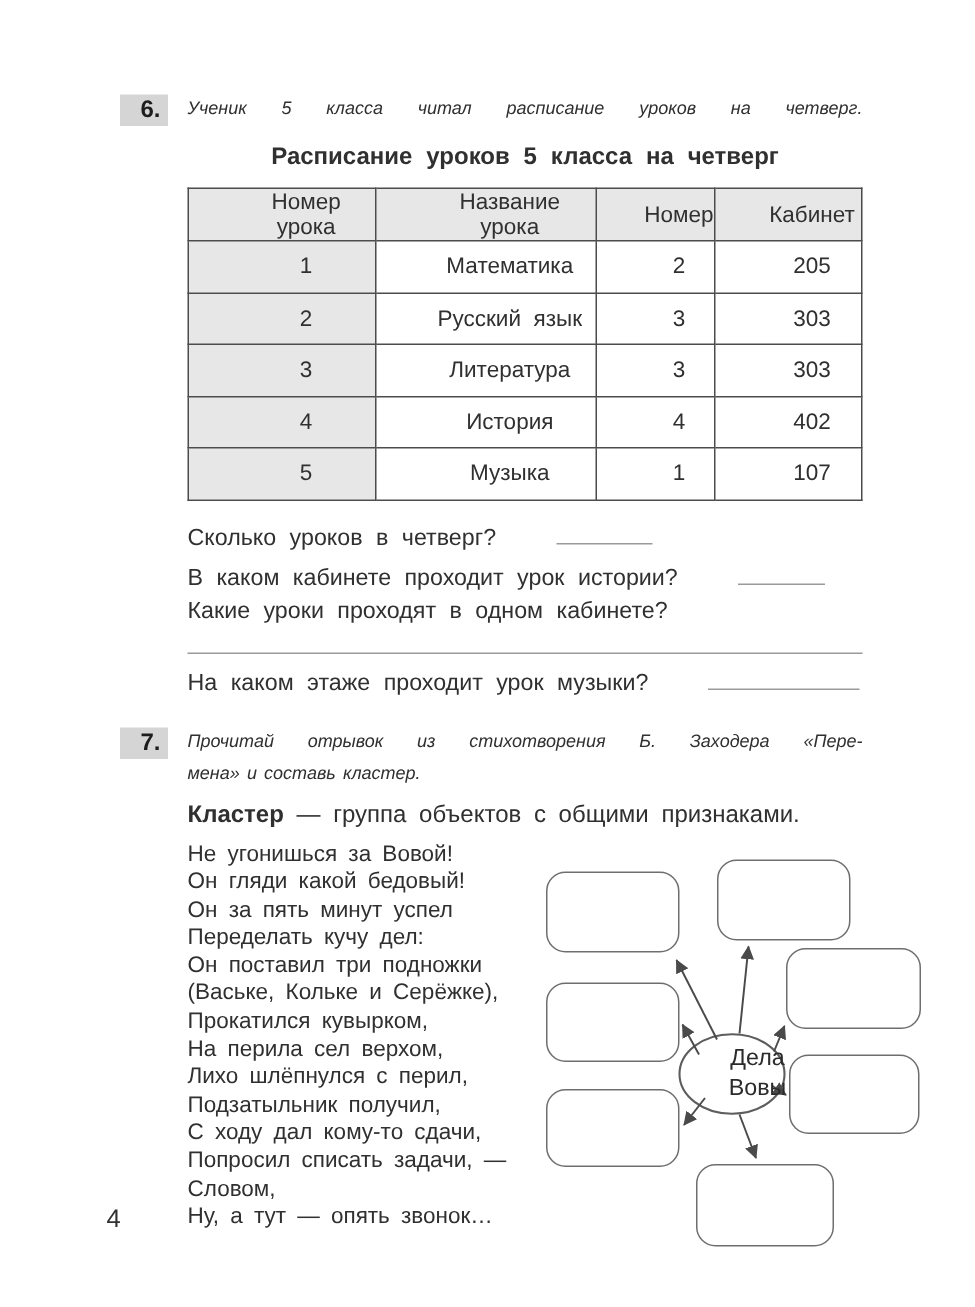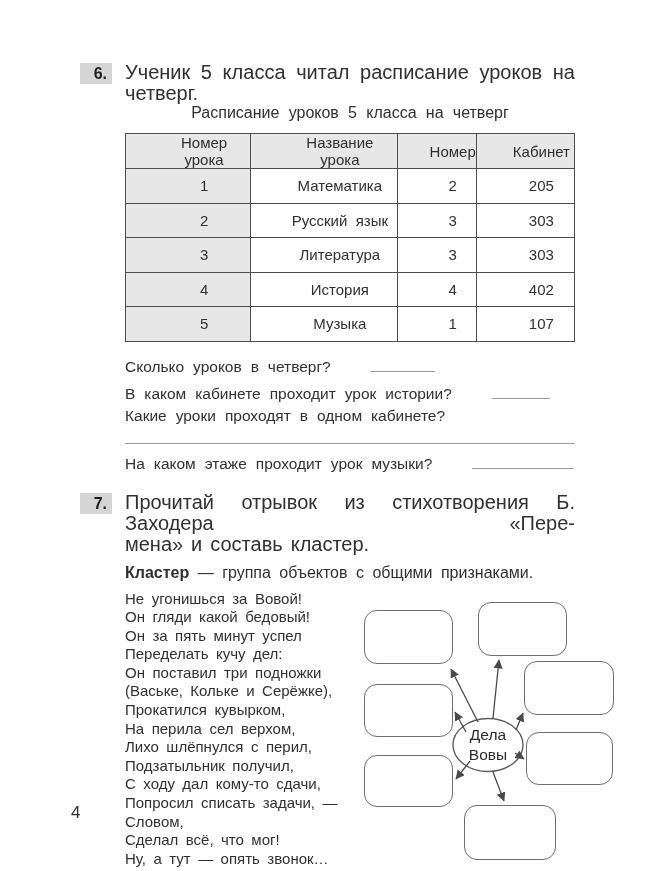--- a/index.html
+++ b/index.html
@@ -17,25 +17,25 @@
   .exercise { display: flex; align-items: flex-start; }
   .badge {
     flex: none; width: 32px; margin-right: 13px; margin-top: 1px;
     background: #d5d5d5; color: #1d1d1d;
     font-weight: bold; font-size: 16px; line-height: 21px;
     text-align: right; padding-right: 5px;
   }
   .content { flex: 1; min-width: 0; }
 
   .justify-line { text-align: justify; text-align-last: justify; }
-  .intro { font-size: 20px; line-height: 21px; word-spacing: 0.12em; }
+  .intro { font-size: 12px; line-height: 21px; word-spacing: 0.12em; font-style: italic; }
 
   .table-title {
-    text-align: center;
-    font-weight: normal; font-size: 16px; word-spacing: 0.3em;
+    margin-top: 13px; text-align: center;
+    font-weight: bold; font-size: 16px; word-spacing: 0.3em;
   }
 
   table.schedule {
     margin-top: 11px; width: 100%;
     border-collapse: collapse;
     font-size: 15px; word-spacing: 0.28em;
   }
   table.schedule th, table.schedule td {
     border: 1.4px solid #4c4c4c;
     height: 34.5px; text-align: center; vertical-align: middle;
@@ -67,21 +67,21 @@
   .poem-cluster-row { display: flex; margin-top: 7px; margin-right: -45px; }
   .poem { flex: 1; min-width: 0; font-size: 15px; line-height: 18.6px; word-spacing: 0.22em; }
 
   .cluster { flex: none; position: relative; width: 268px; height: 282px; }
   .cluster svg { position: absolute; left: 0; top: 0; }
   .cluster-box {
     position: absolute; background: #fff;
     border: 1.4px solid #6e6e6e; border-radius: 13px;
   }
   .cluster-center-label {
-    position: absolute; left: 99px; top: 128px; width: 74px; height: 54px;
+    position: absolute; left: 116px; top: 128px; width: 74px; height: 54px;
     display: flex; align-items: center; justify-content: center;
     text-align: center; font-size: 15.5px; line-height: 1.25; color: #2b2b2b;
   }
 
   .page-number {
     position: absolute; left: 71px; top: 803px;
     font-size: 17px; color: #303030;
   }
 </style>
 </head>
@@ -179,21 +179,20 @@
           <div>Переделать кучу дел:</div>
           <div>Он поставил три подножки</div>
           <div>(Ваське, Кольке и Серёжке),</div>
           <div>Прокатился кувырком,</div>
           <div>На перила сел верхом,</div>
           <div>Лихо шлёпнулся с перил,</div>
           <div>Подзатыльник получил,</div>
           <div>С ходу дал кому-то сдачи,</div>
           <div>Попросил списать задачи, —</div>
           <div>Словом,</div>
-          <div>Сделал всё, что мог!</div>
           <div>Ну, а тут — опять звонок…</div>
         </div>
 
         <div class="cluster">
           <svg width="268" height="282" viewBox="0 0 268 282">
             <defs>
               <marker id="arrow" markerWidth="9" markerHeight="8" refX="6.5" refY="3.5" orient="auto">
                 <path d="M0,0 L7,3.5 L0,7 z" fill="#4a4a4a"></path>
               </marker>
             </defs>

